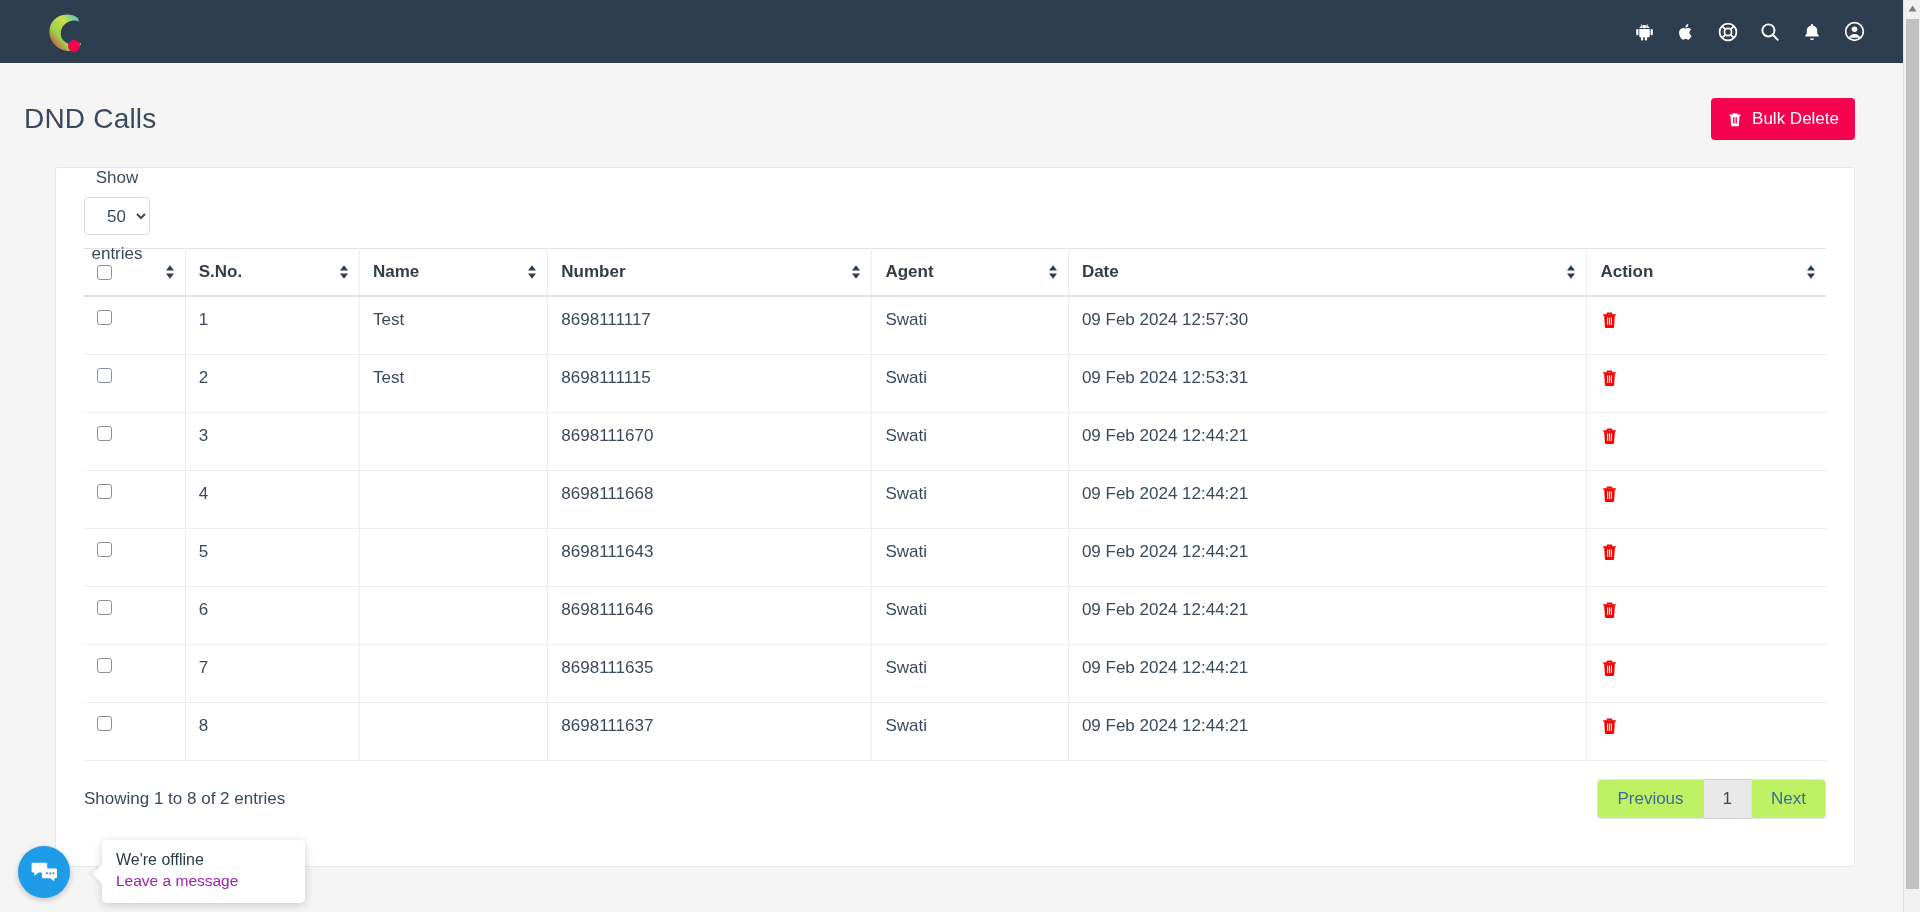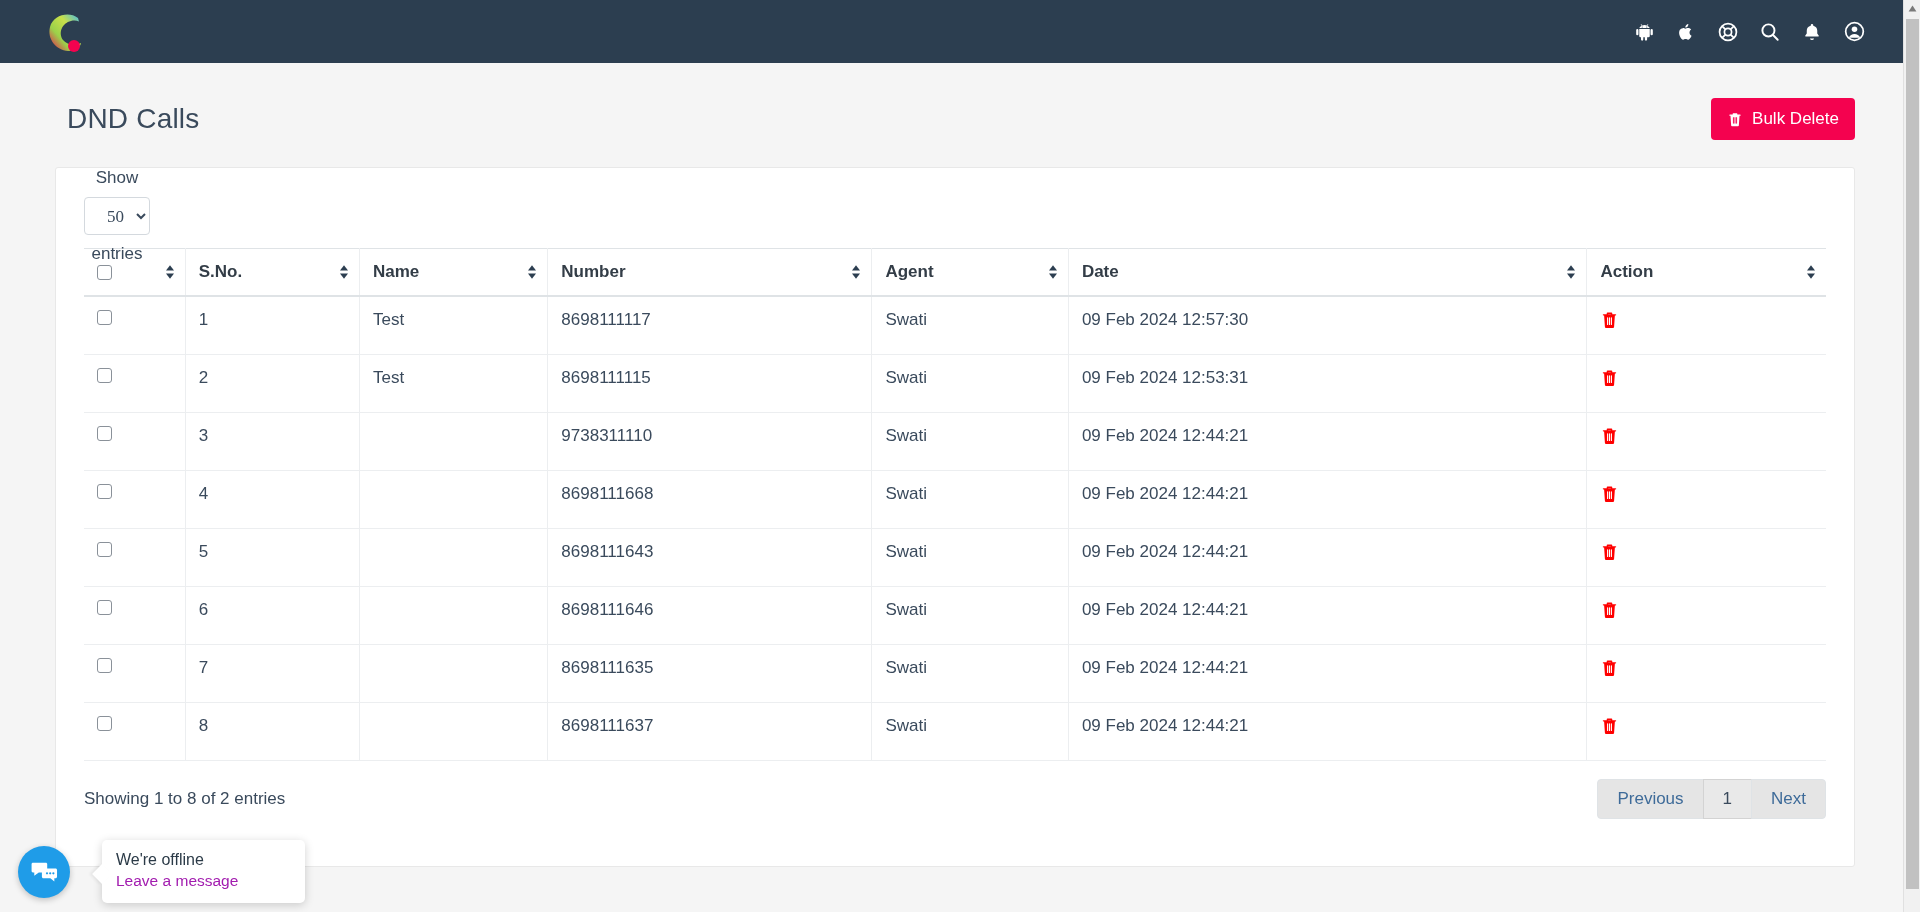--- a/index.html
+++ b/index.html
@@ -49,21 +49,21 @@
   }
   .nav-icon {
     width: 42px; height: 40px; display: flex; align-items: center; justify-content: center;
     color: #fff;
   }
   .nav-icon svg { display: block; }
 
   
   .page-head {
     display: flex; align-items: center;
-    padding: 26px 48px 0 67px;
+    padding: 26px 48px 0 24px;
     height: 86px;
   }
   .page-title {
     font-size: 28px; color: #3a4a5c; font-weight: 400;
     letter-spacing: .2px;
   }
   .head-actions { margin-left: auto; display: flex; gap: 7px; }
   .btn {
     border: none; border-radius: 4px; color: #fff;
     font-size: 17px; font-family: "Liberation Sans", sans-serif;
@@ -82,21 +82,21 @@
     height: 700px; overflow: hidden; position: relative;
   }
   .card-inner { padding: 24px 28px 0 28px; }
 
   .table-controls { display: flex; align-items: center; height: 48px; }
   .show-entries {
     display: flex; align-items: center; gap: 9px;
     font-size: 17px; color: #3a4a5c; flex-direction: column;
   }
   .entries-select {
-    font-size: 17px; font-family: Liberation Serif, serif;
+    font-size: 17px; font-family: Liberation Sans, sans-serif;
     color: #3a4a5c; padding: 6px 8px 6px 18px;
     border: 1px solid #d4d9de; border-radius: 4px;
     background: #fff; height: 38px; width: 66px;
   }
   .search-wrap { margin-left: auto; display: flex; align-items: center; gap: 10px; }
   .search-label { font-size: 17px; color: #3a4a5c; }
   .search-input {
     width: 205px; height: 38px; padding: 6px 10px;
     border: 1px solid #d4d9de; border-radius: 4px;
     font-size: 17px; font-family: "Liberation Sans", sans-serif; color: #3a4a5c;
@@ -145,21 +145,21 @@
   col.c-act  { width: 236px; }
 
   
   .table-footer {
     display: flex; align-items: center;
     padding: 18px 28px 0 28px;
   }
   .showing-info { font-size: 17px; color: #3a4a5c; }
   .pagination { margin-left: auto; display: flex; }
   .pg {
-    border: 1px solid #dfe3e6; background: #e5e5e5; color: #3e6b99;
+    border: 1px solid #dfe3e6; background: #bef264; color: #3e6b99;
     font-size: 17px; font-family: "Liberation Sans", sans-serif;
     padding: 9px 19px; cursor: pointer; margin-left: -1px;
   }
   .pg:first-child { border-radius: 4px 0 0 4px; margin-left: 0; }
   .pg:last-child  { border-radius: 0 4px 4px 0; }
   .pg.current { background: #e9e9e9; color: #3a4a5c; border-color: #d3d3d3; }
 
   
   .chat-launcher {
     position: absolute; left: 18px; bottom: 14px;
@@ -385,21 +385,21 @@
                       <path d="M9.4 2.6h5.2c.5 0 .9.4.9.9v1.1h4.1c.5 0 .9.4.9.9s-.4.9-.9.9h-.8l-1 14.1c-.06.9-.8 1.6-1.7 1.6H7.9c-.9 0-1.64-.7-1.7-1.6l-1-14.1h-.8a.9.9 0 0 1 0-1.8h4.1V3.5c0-.5.4-.9.9-.9zm.9 2h3.4v-.2h-3.4v.2zM9.6 8.4a.7.7 0 0 0-.7.7v8.6a.7.7 0 1 0 1.4 0V9.1a.7.7 0 0 0-.7-.7zm2.4 0a.7.7 0 0 0-.7.7v8.6a.7.7 0 1 0 1.4 0V9.1a.7.7 0 0 0-.7-.7zm2.4 0a.7.7 0 0 0-.7.7v8.6a.7.7 0 1 0 1.4 0V9.1a.7.7 0 0 0-.7-.7z"></path>
                     </svg>
                   </button></td>
               </tr>
               <tr>
                 <td>
                   <input class="cb" type="checkbox" style="">
                 </td>
                 <td>3</td>
                 <td></td>
-                <td>9738311110</td>
+                <td>8698111670</td>
                 <td>Swati</td>
                 <td>09 Feb 2024 12:44:21</td>
                 <td><button class="trash-btn">
                     <svg width="19" height="20" viewBox="0 0 24 24" fill="#ff0000">
                       <path d="M9.4 2.6h5.2c.5 0 .9.4.9.9v1.1h4.1c.5 0 .9.4.9.9s-.4.9-.9.9h-.8l-1 14.1c-.06.9-.8 1.6-1.7 1.6H7.9c-.9 0-1.64-.7-1.7-1.6l-1-14.1h-.8a.9.9 0 0 1 0-1.8h4.1V3.5c0-.5.4-.9.9-.9zm.9 2h3.4v-.2h-3.4v.2zM9.6 8.4a.7.7 0 0 0-.7.7v8.6a.7.7 0 1 0 1.4 0V9.1a.7.7 0 0 0-.7-.7zm2.4 0a.7.7 0 0 0-.7.7v8.6a.7.7 0 1 0 1.4 0V9.1a.7.7 0 0 0-.7-.7zm2.4 0a.7.7 0 0 0-.7.7v8.6a.7.7 0 1 0 1.4 0V9.1a.7.7 0 0 0-.7-.7z"></path>
                     </svg>
                   </button></td>
               </tr>
               <tr>
                 <td>

